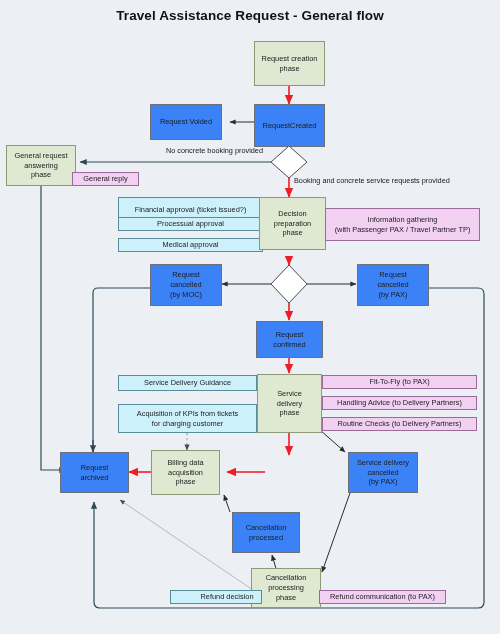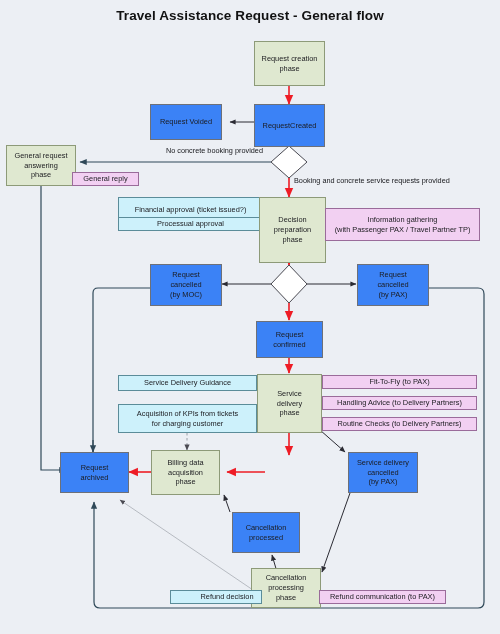--- a/index.html
+++ b/index.html
@@ -141,22 +141,23 @@
   <div class="node n-plain" style="left:150px; top:104px; width:72px; height:36px;">Request Voided</div>
 
   <div class="node n-phase" style="left:6px; top:145px; width:70px; height:41px;">General request
 answering
 phase</div>
 
   <div class="node n-pink" style="left:72px; top:172px; width:67px; height:14px;">General reply</div>
 
   <div class="node n-blue" style="left:118px; top:197px; width:145px; height:26px;">Financial approval (ticket issued?)</div>
   <div class="node n-blue" style="left:118px; top:217px; width:145px; height:14px;">Processual approval</div>
-
-  <div class="node n-phase" style="left:259px; top:197px; width:67px; height:66px;">Decision
+  <div class="node n-blue" style="left:118px; top:238px; width:145px; height:14px;">Medical approval</div>
+
+  <div class="node n-phase" style="left:259px; top:197px; width:67px; height:53px;">Decision
 preparation
 phase</div>
 
   <div class="node n-pink" style="left:325px; top:208px; width:155px; height:33px;">Information gathering
 (with Passenger PAX / Travel Partner TP)</div>
 
   <div class="node n-plain" style="left:150px; top:264px; width:72px; height:42px;">Request
 cancelled
 (by MOC)</div>
 

